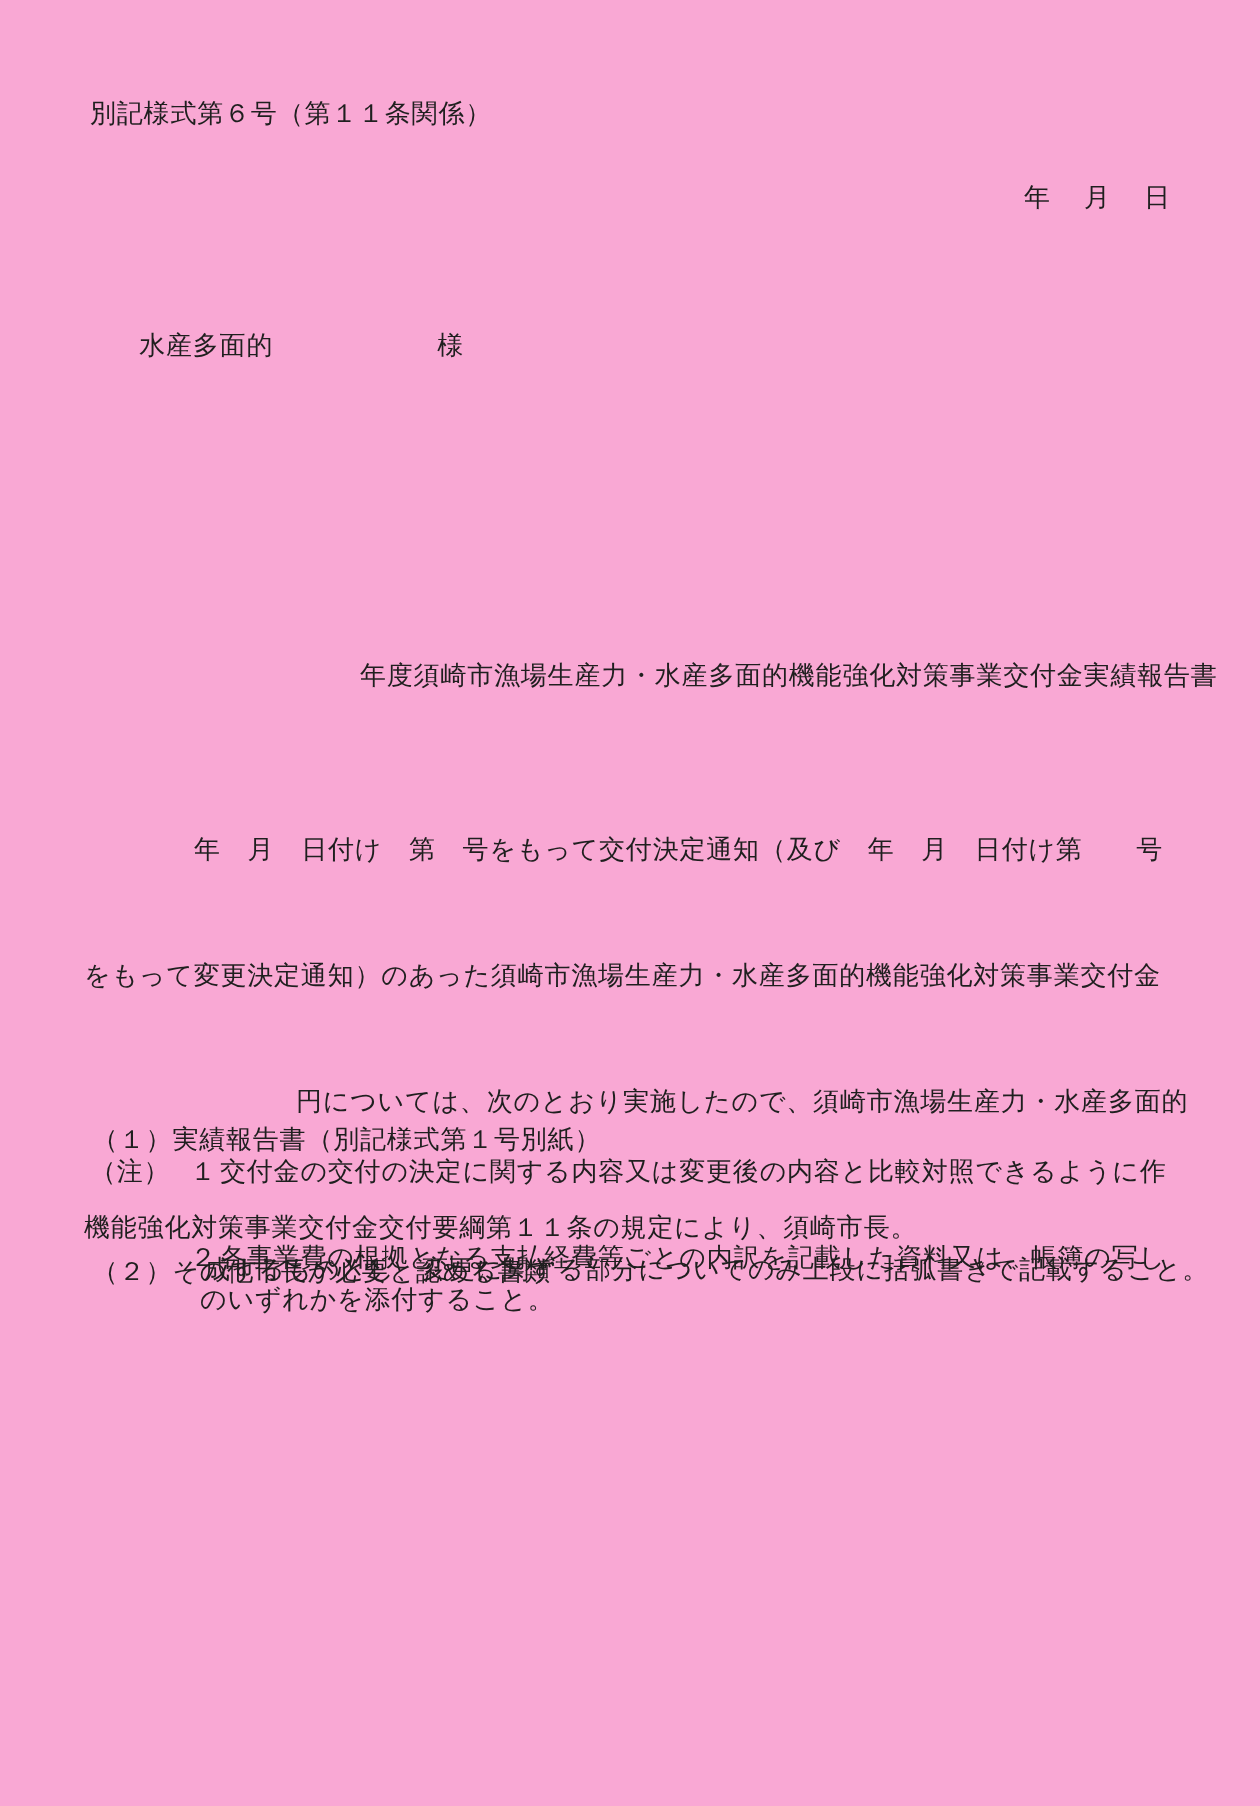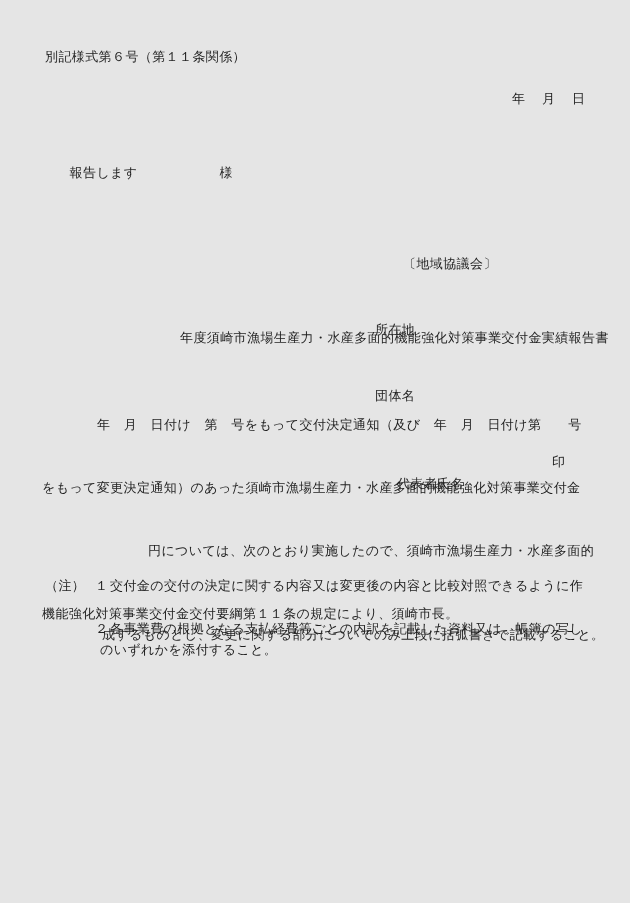--- a/index.html
+++ b/index.html
@@ -4,21 +4,21 @@
 <style>
   html, body {
     margin: 0;
     padding: 0;
     background: #ffffff;
   }
   .page {
     position: relative;
     width: 630px;
     height: 903px;
-    background: #e5e5e5;
+    background: #f9a8d4;
     font-family: "Liberation Serif", "DejaVu Serif", serif;
     font-size: 13px;
     color: #1f1f1f;
     letter-spacing: 0.4px;
     overflow: hidden;
   }
   .abs { position: absolute; white-space: pre; line-height: 13px; }
 
   .form-number   { left: 45px;  top: 50px; }
   .date-line     { left: 512px; top: 92px; letter-spacing: 2px; }
@@ -52,42 +52,37 @@
 </head>
 <body>
 
 <div class="page">
 
   <div class="abs form-number">別記様式第６号（第１１条関係）</div>
 
   <div class="abs date-line">年　月　日</div>
 
   <div class="abs addressee">
-    <span>報告します</span><span class="honorific">様</span>
+    <span>水産多面的</span><span class="honorific">様</span>
   </div>
 
-  <div class="abs sender-block">
-    <div class="sender-line sender-group">〔地域協議会〕</div>
-    <div class="sender-line">所在地</div>
-    <div class="sender-line">団体名</div>
-    <div class="sender-line sender-rep">
-      <span>代表者氏名</span>
-      <span class="seal">印</span>
-    </div>
-  </div>
 
   <div class="abs doc-title">年度須崎市漁場生産力・水産多面的機能強化対策事業交付金実績報告書</div>
 
   <div class="abs body-para">
     <div class="body-line indent-l1">年　月　日付け　第　号をもって交付決定通知（及び　年　月　日付け第　　号</div>
     <div class="body-line">をもって変更決定通知）のあった須崎市漁場生産力・水産多面的機能強化対策事業交付金</div>
     <div class="body-line indent-l3">円については、次のとおり実施したので、須崎市漁場生産力・水産多面的</div>
     <div class="body-line">機能強化対策事業交付金交付要綱第１１条の規定により、須崎市長。</div>
   </div>
 
+  <div class="abs attachments">
+    <div>（１）実績報告書（別記様式第１号別紙）</div>
+    <div>（２）その他市長が必要と認める書類</div>
+  </div>
 
   <div class="abs note-label">（注）</div>
 
   <div class="abs note1-num">１</div>
   <div class="abs note1-line1">交付金の交付の決定に関する内容又は変更後の内容と比較対照できるように作</div>
   <div class="abs note1-line2">成するものとし、変更に関する部分についてのみ上段に括弧書きで記載すること。</div>
 
   <div class="abs note2-num">２</div>
   <div class="abs note2-line1">各事業費の根拠となる支払経費等ごとの内訳を記載した資料又は、帳簿の写し</div>
   <div class="abs note2-line2">のいずれかを添付すること。</div>

